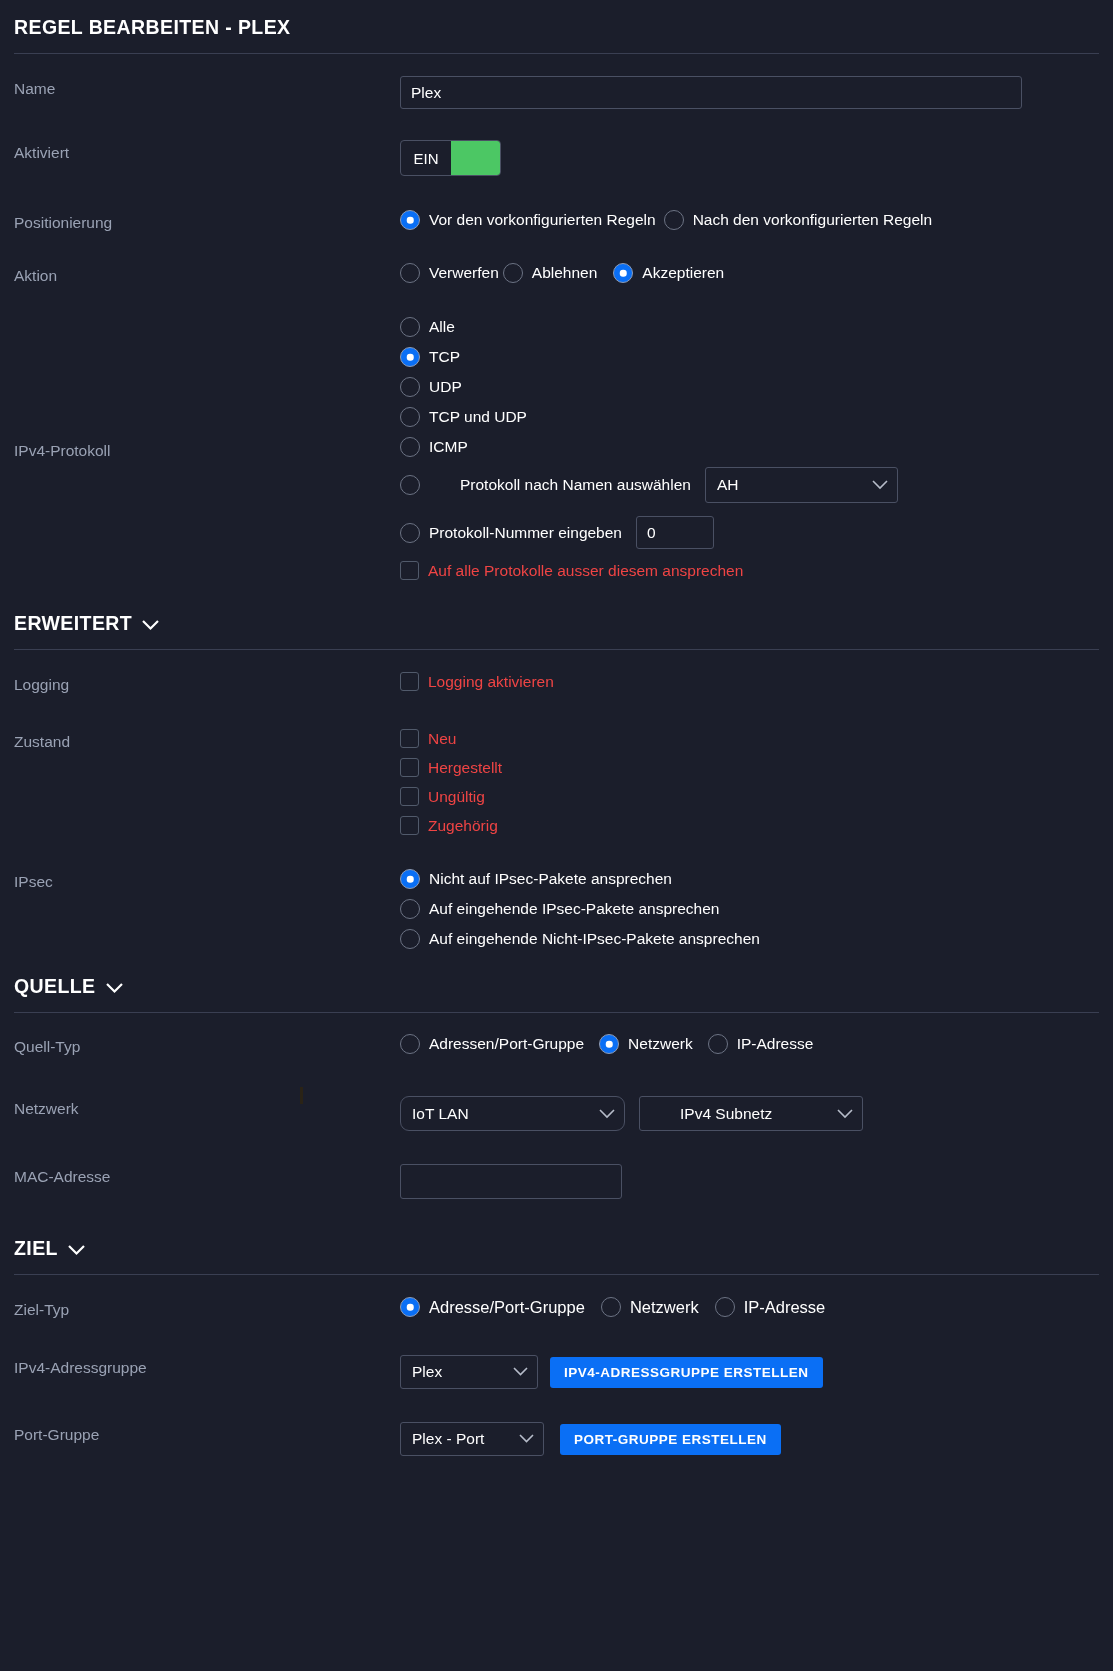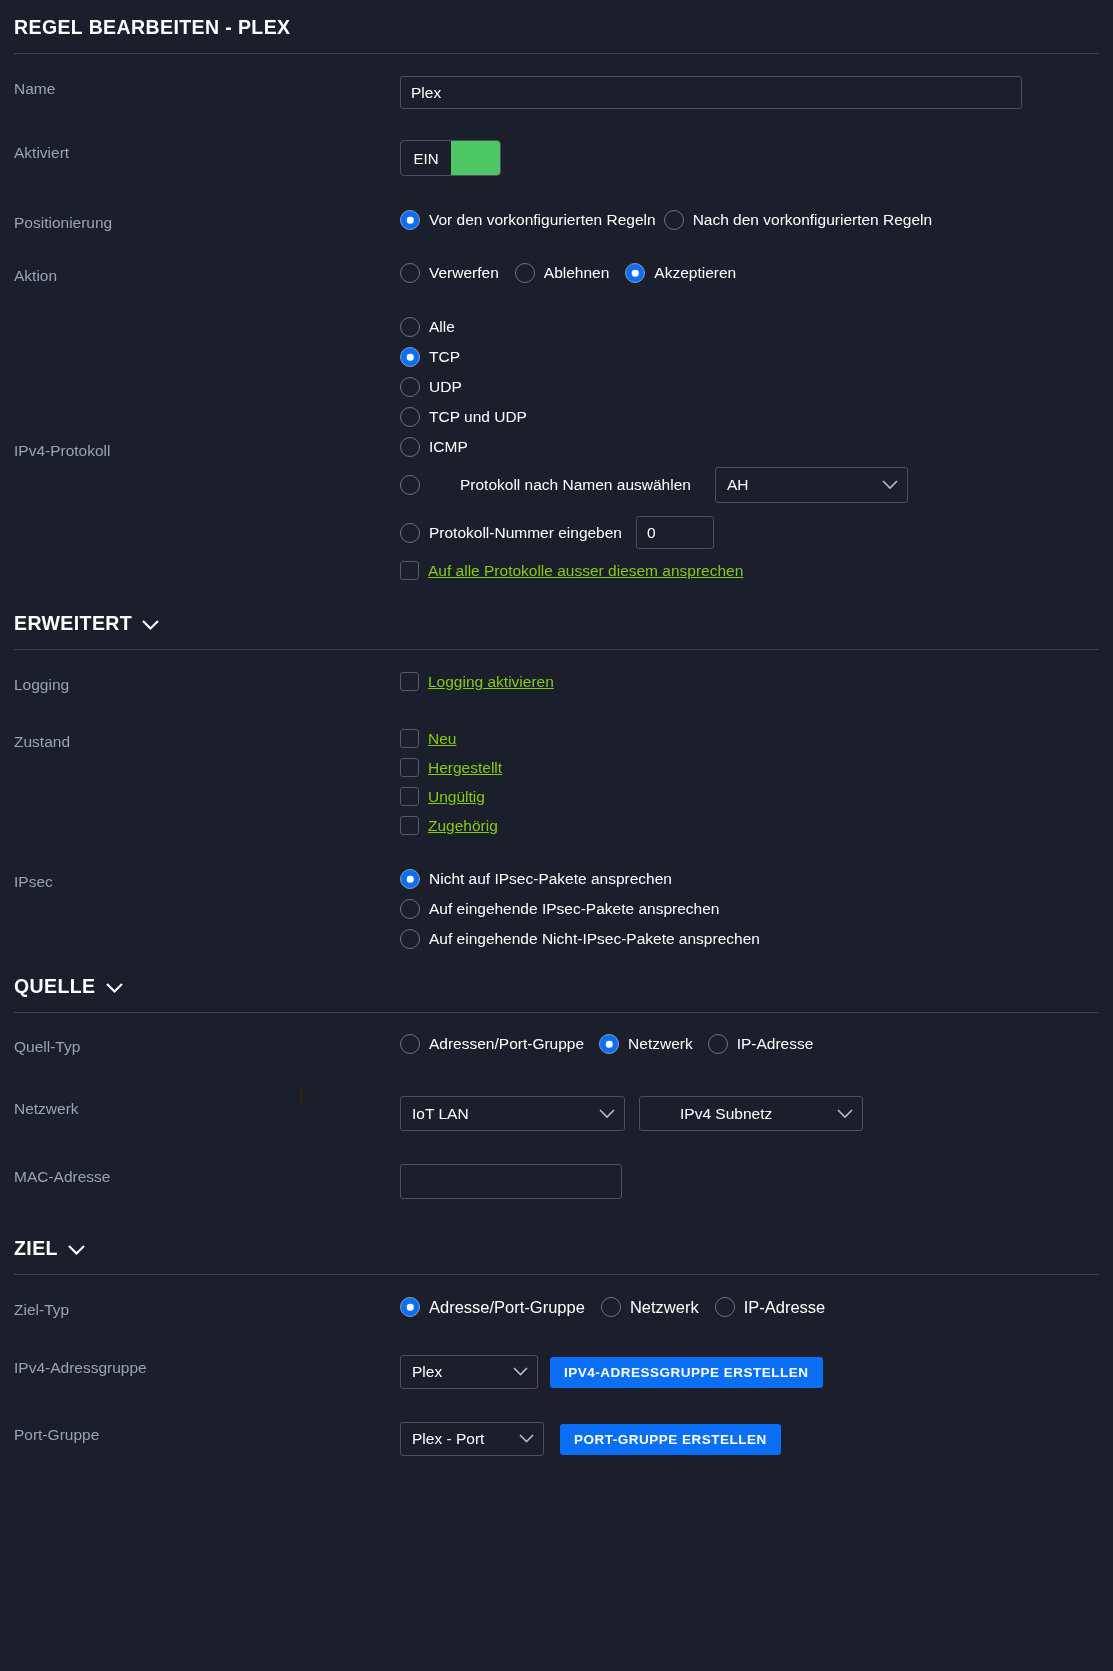--- a/index.html
+++ b/index.html
@@ -79,21 +79,21 @@
     display: inline-flex;
     align-items: center;
     gap: 9px;
     margin-right: 8px;
     cursor: pointer;
     line-height: 1;
   }
   .opt.block { display: flex; margin: 0 0 15px 0; }
   .opt.block.tight { margin-bottom: 10px; }
   .opt .olab { font-size: 15.5px; color: #ffffff; }
-  .opt .olab.dim { color: #84cc16; text-decoration: underline; }
+  .opt .olab.dim { color: #ef4444; }
   .radio {
     width: 20px; height: 20px; flex: 0 0 20px;
     border-radius: 50%;
     border: 1.6px solid #6c7384;
     background: transparent;
     position: relative;
   }
   .radio.on { background: #0a6ff5; border-color: #8f9bb3; }
   .radio.on::after {
     content: ""; position: absolute;
@@ -116,21 +116,21 @@
     border-radius: 3px;
     height: 35px;
     padding: 0 9px 0 11px;
     font-size: 15.5px;
     color: #ffffff;
     cursor: pointer;
     background: transparent;
   }
   .sel .svx { margin-left: 10px; line-height: 0; }
   .sel.proto { width: 193px; height: 36px; }
-  .sel.net   { width: 225px; }
+  .sel.net   { width: 225px; border-radius: 9px; }
   .sel.subn  { width: 224px; padding-left: 40px; }
   .sel.grp   { width: 138px; height: 34px; }
 
   
   .btn {
     display: inline-flex; align-items: center; justify-content: center;
     background: #0a6ff5;
     color: #ffffff;
     border: none; border-radius: 3px;
     font-family: "Liberation Sans", sans-serif;
@@ -190,21 +190,21 @@
           <span class="olab">Nach den vorkonfigurierten Regeln</span>
         </label>
       </div>
     </div>
   </div>
 
   <div class="row" style="margin-top:23px;">
     <div class="lab">Aktion</div>
     <div class="ctl">
       <div class="opts">
-        <label class="opt" style="margin-right:16px;">
+        <label class="opt" style="margin-right:4px;">
           <span class="radio"></span>
           <span class="olab">Verwerfen</span>
         </label>
         <label class="opt" style="margin-right:16px;">
           <span class="radio"></span>
           <span class="olab">Ablehnen</span>
         </label>
         <label class="opt" style="margin-right:0;">
           <span class="radio on"></span>
           <span class="olab">Akzeptieren</span>
@@ -233,21 +233,21 @@
         <label class="opt block tight">
           <span class="radio"></span>
           <span class="olab">TCP und UDP</span>
         </label>
         <label class="opt block tight">
           <span class="radio"></span>
           <span class="olab">ICMP</span>
         </label>
 
         <div class="inline-pair" style="margin-bottom:13px;">
-          <label class="opt" style="margin-right:10px;gap:40px;">
+          <label class="opt" style="margin-right:0;gap:40px;">
             <span class="radio"></span>
             <span class="olab">Protokoll nach Namen auswählen</span>
           </label>
           <div class="sel proto">
             <span>AH</span>
             <span class="svx">
               <svg width="16" height="10" viewBox="0 0 16 10">
                   <path d="M1 1 L8 8 L15 1" fill="none" class="caret-s" stroke-width="1.6"></path>
                 </svg>
             </span>

